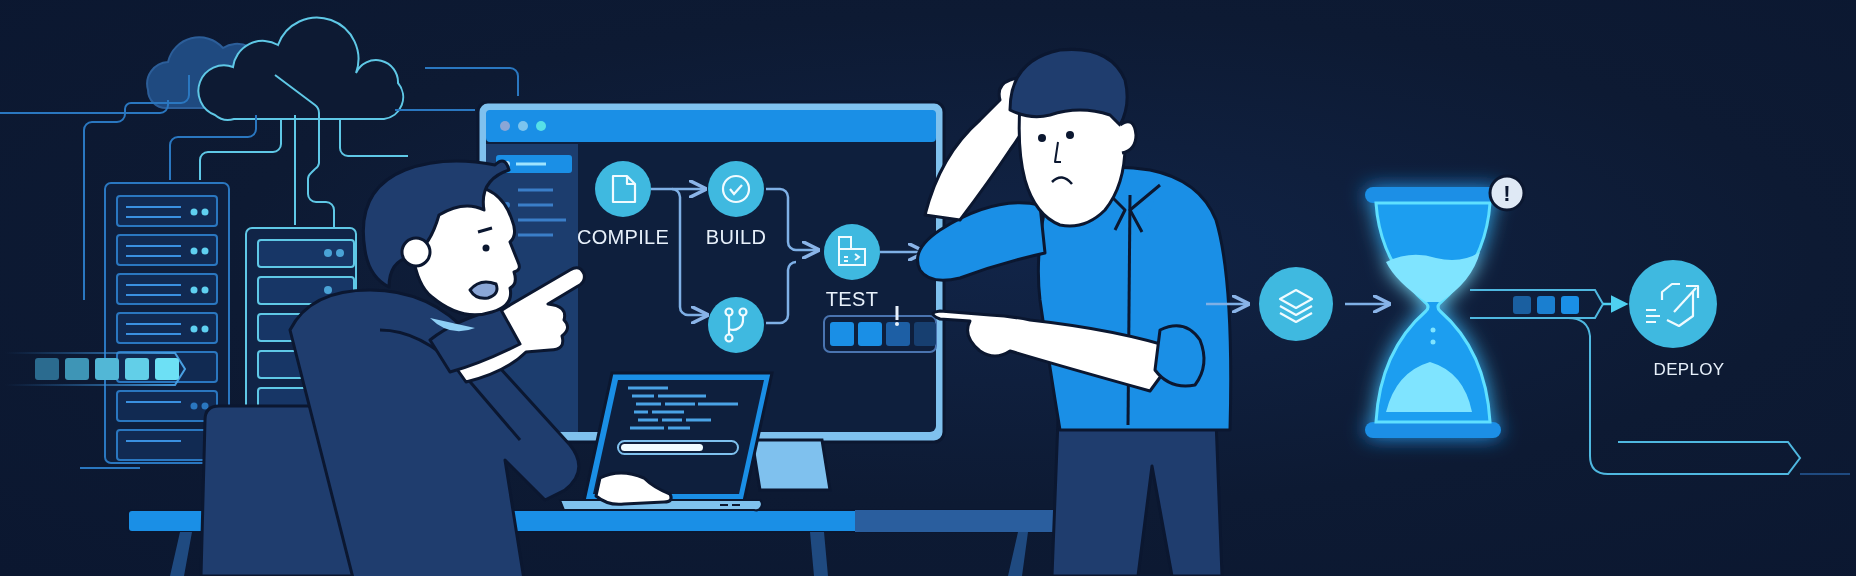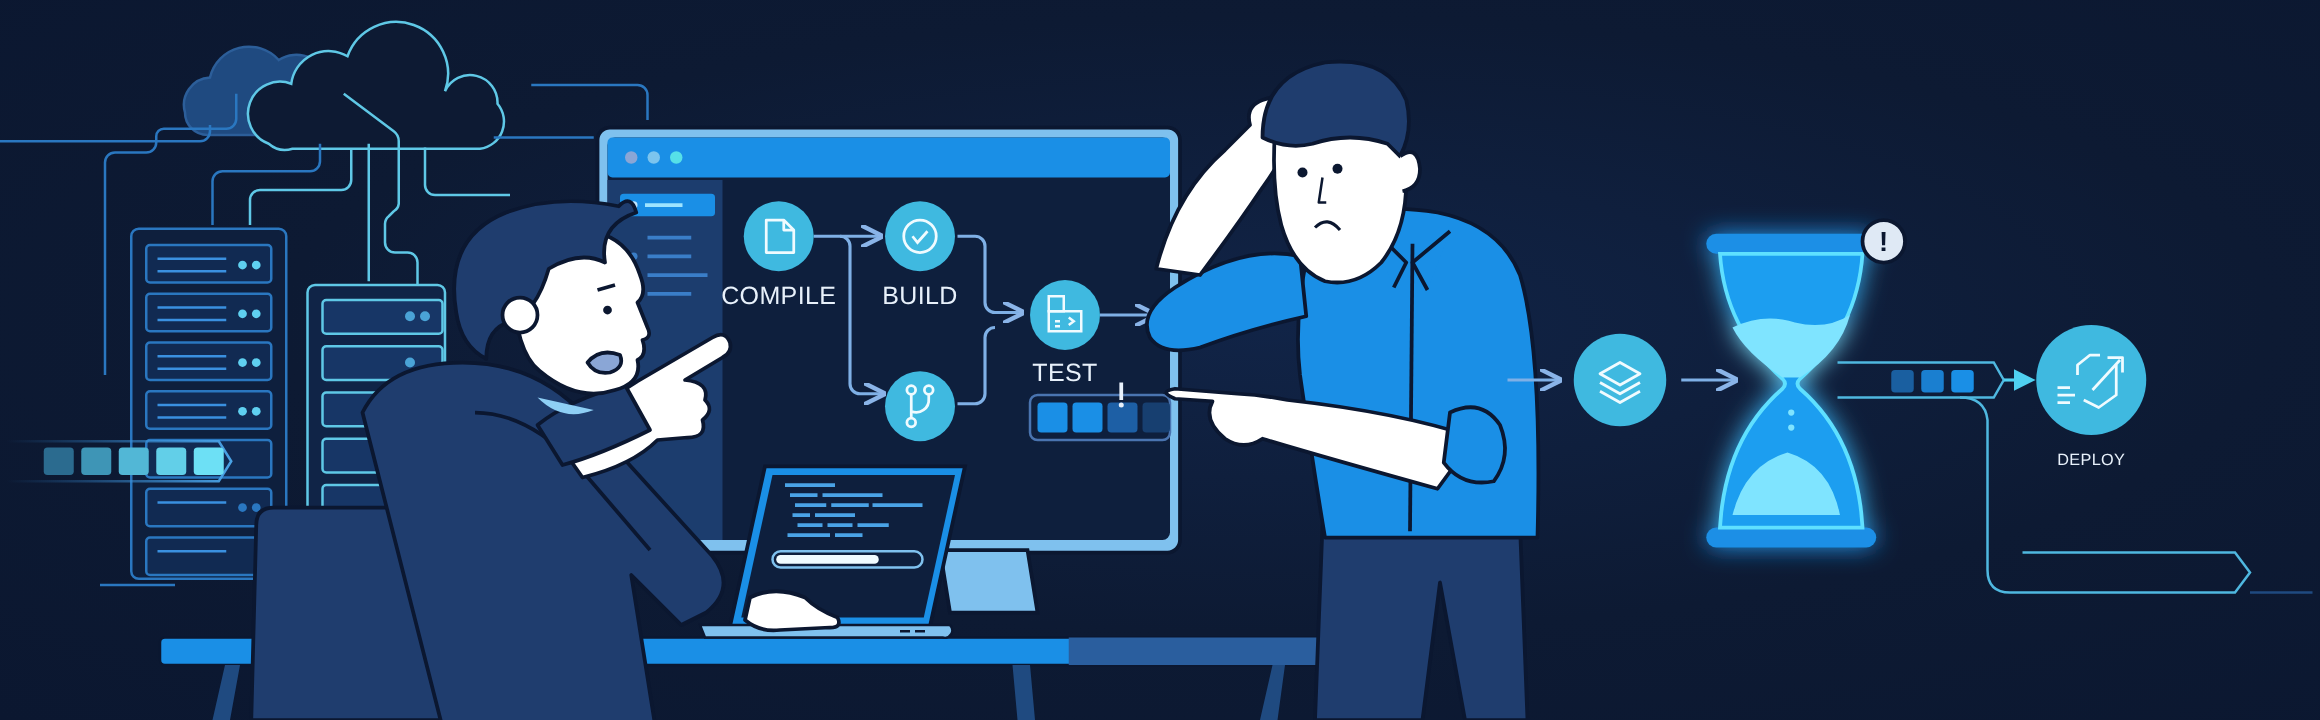--- a/index.html
+++ b/index.html
@@ -1,20 +1,20 @@
 <!DOCTYPE html>
 <html><head>
 <meta charset="utf-8">
 <style>
   html,body{margin:0;padding:0;}
   body{width:1856px;height:576px;overflow:hidden;background:#0d1a33;font-family:"Liberation Sans",sans-serif;}
   .scene{position:relative;width:1856px;height:576px;background:radial-gradient(ellipse at 55% 45%,#112447 0%,#0d1a33 55%,#0b1730 100%);overflow:hidden;}
   svg{position:absolute;left:0;top:0;}
   .lbl{position:absolute;color:#e8f1fb;font-size:20px;font-weight:400;letter-spacing:0.3px;text-align:center;transform:translateX(-50%);white-space:nowrap;}
-  .lbl.big{font-size:13px;}
+  .lbl.big{font-size:17px;margin-left:16px;}
 </style>
 </head>
 <body>
 
 <div class="scene">
 
 <svg width="1856" height="576" viewBox="0 0 1856 576">
   <defs>
     <filter id="glow" x="-50%" y="-50%" width="200%" height="200%">
       <feGaussianBlur stdDeviation="10" result="b"></feGaussianBlur>

